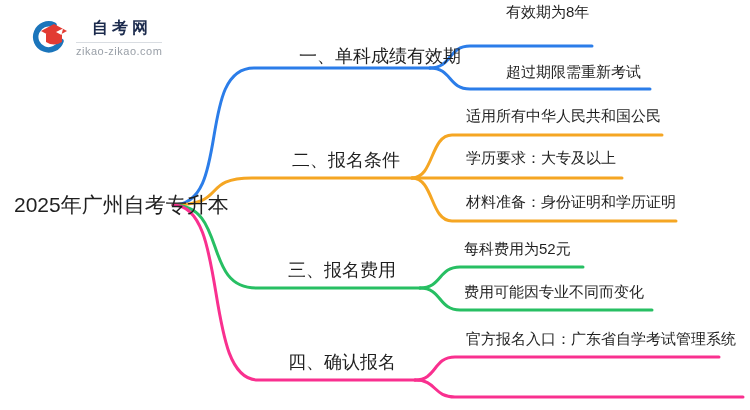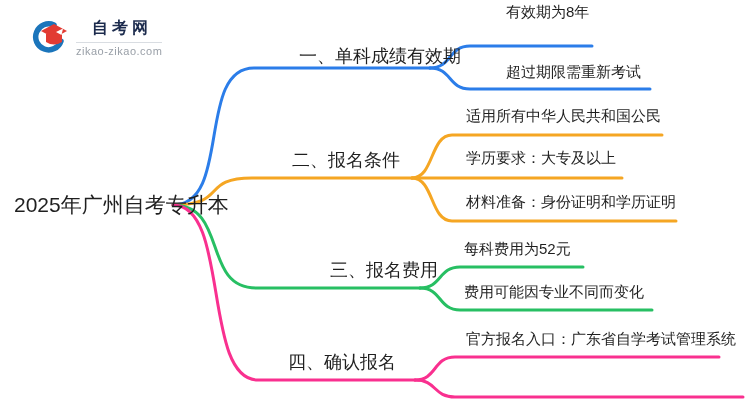--- a/index.html
+++ b/index.html
@@ -72,20 +72,20 @@
 
   <div class="node branch-node" style="left:287px;top:45px;margin-left:12px;">一、单科成绩有效期</div>
   <div class="node child-node" style="left:506px;top:3px;">有效期为8年</div>
   <div class="node child-node" style="left:506px;top:63px;">超过期限需重新考试</div>
 
   <div class="node branch-node" style="left:292px;top:149px;">二、报名条件</div>
   <div class="node child-node" style="left:466px;top:107px;">适用所有中华人民共和国公民</div>
   <div class="node child-node" style="left:466px;top:149px;">学历要求：大专及以上</div>
   <div class="node child-node" style="left:466px;top:193px;">材料准备：身份证明和学历证明</div>
 
-  <div class="node branch-node" style="left:288px;top:259px;margin-left:42px;">三、报名费用</div>
+  <div class="node branch-node" style="left:288px;top:259px;">三、报名费用</div>
   <div class="node child-node" style="left:464px;top:240px;">每科费用为52元</div>
   <div class="node child-node" style="left:464px;top:283px;">费用可能因专业不同而变化</div>
 
   <div class="node branch-node" style="left:288px;top:351px;">四、确认报名</div>
   <div class="node child-node" style="left:466px;top:330px;">官方报名入口：广东省自学考试管理系统</div>
 
 </div>
 
 </body></html>

